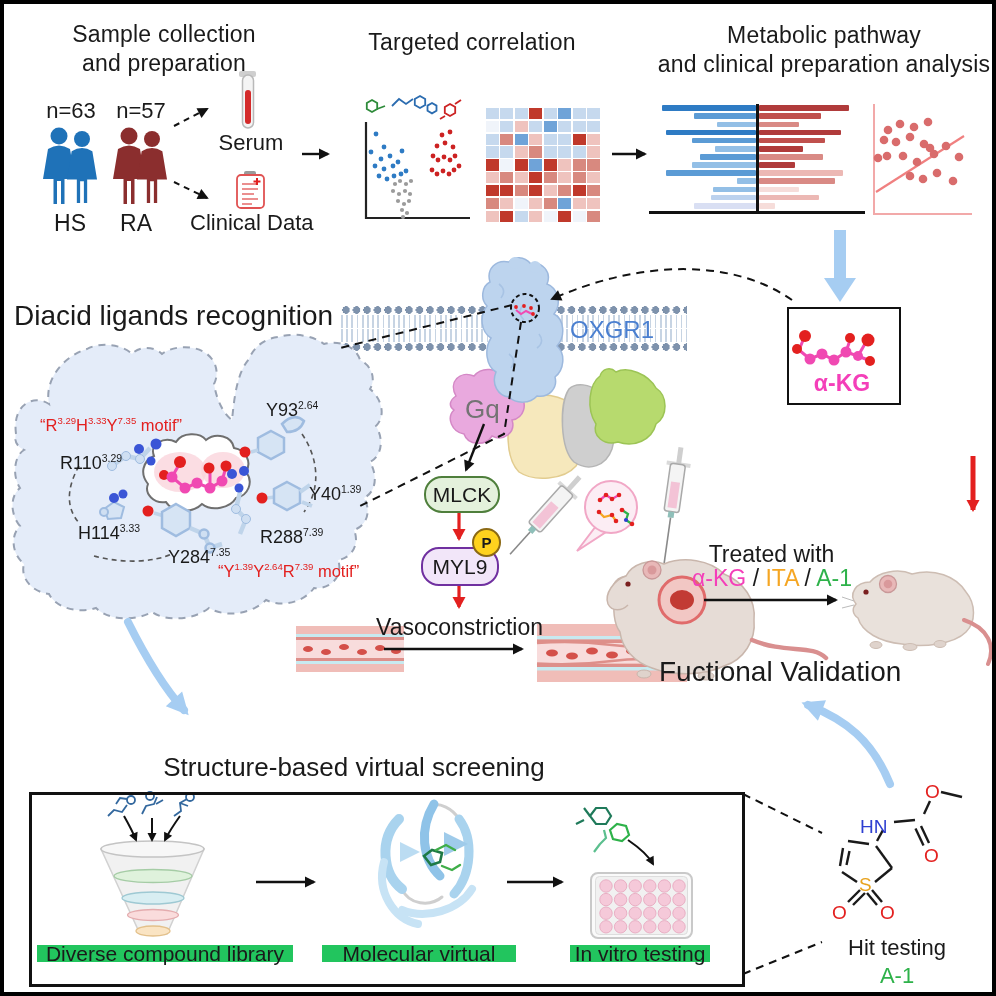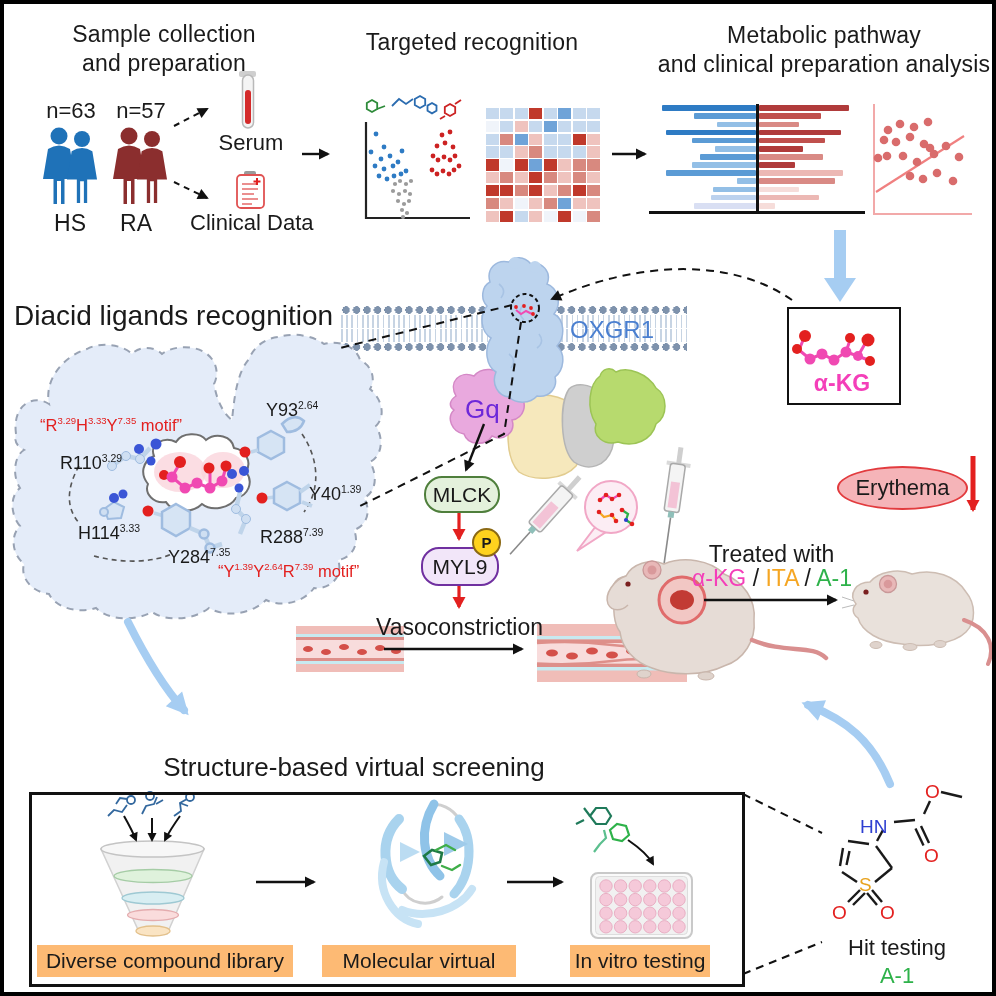--- a/index.html
+++ b/index.html
@@ -20,21 +20,21 @@
       radial-gradient(circle 3.8px at 5px 5px,#7E92AC 97%,transparent) 0 100%/10.5px 10px repeat-x,
       repeating-linear-gradient(90deg,#C7D4E3 0 1.7px,transparent 1.7px 5.2px) 0 10px/100% 13px no-repeat,
       repeating-linear-gradient(90deg,#C7D4E3 0 1.7px,transparent 1.7px 5.2px) 0 24px/100% 13px no-repeat;}
   
   #heatmap{display:grid;grid-template-columns:repeat(8,1fr);grid-auto-rows:1fr;gap:1.5px;width:114px;height:114px;}
   #bars .brow{display:flex;align-items:center;height:8.15px;}
   #bars .bl{flex:0 0 100px;display:flex;justify-content:flex-end;}
   #bars .br{flex:0 0 103px;margin-left:3px;}
   #bars .bar{height:5.7px;border-radius:1px;}
   .pill{display:flex;align-items:center;justify-content:center;border-radius:18px;font-size:21px;background:#fff;}
-  .band{background:#fdba74;display:flex;align-items:center;justify-content:center;font-size:21px;height:32px;}
+  .band{background:#22c55e;display:flex;align-items:center;justify-content:center;font-size:21px;height:17px;}
   .residue{font-size:18px;white-space:nowrap;}
   .motif{font-size:16.5px;color:#E3201F;white-space:nowrap;}
 </style>
 </head>
 <body>
 
 <div id="canvas">
 
   <div class="abs membrane z0" style="left:337px;top:301px;width:151px;"></div>
   <div class="abs membrane z0" style="left:552px;top:301px;width:131px;"></div>
@@ -759,54 +759,52 @@
     <div>Sample collection</div>
       <div>and preparation</div>
   </div>
   <div class="abs z4 ctr" style="left:40px;top:94px;width:54px;font-size:22px;">n=63</div>
   <div class="abs z4 ctr" style="left:110px;top:94px;width:54px;font-size:22px;">n=57</div>
   <div class="abs z4 ctr" style="left:46px;top:206px;width:40px;font-size:23px;">HS</div>
   <div class="abs z4 ctr" style="left:112px;top:206px;width:40px;font-size:23px;">RA</div>
   <div class="abs z4 ctr" style="left:212px;top:126px;width:70px;font-size:22px;">Serum</div>
   <div class="abs z4" style="left:186px;top:206px;font-size:22px;">Clinical Data</div>
 
-  <div class="abs z4 ctr title" style="left:348px;top:24px;width:240px;">Targeted recognition</div>
+  <div class="abs z4 ctr title" style="left:348px;top:24px;width:240px;">Targeted correlation</div>
 
   <div class="abs z4 ctr title" style="left:652px;top:17px;width:336px;">
     <div>Metabolic pathway</div>
       <div>and clinical preparation analysis</div>
   </div>
 
   <div class="abs z4 big-title" style="left:10px;top:296px;">Diacid ligands recognition</div>
   <div class="abs z4 motif" style="left:36px;top:411px;"><span>“R</span><sup>3.29</sup><span>H</span><sup>3.33</sup><span>Y</span><sup>7.35</sup><span> motif”</span></div>
   <div class="abs z4 motif" style="left:214px;top:557px;"><span>“Y</span><sup>1.39</sup><span>Y</span><sup>2.64</sup><span>R</span><sup>7.39</sup><span> motif”</span></div>
   <div class="abs z4 residue" style="left:56px;top:449px;text-align:right;"><span>R110</span><sup>3.29</sup></div>
   <div class="abs z4 residue" style="left:74px;top:519px;"><span>H114</span><sup>3.33</sup></div>
   <div class="abs z4 residue" style="left:164px;top:543px;"><span>Y284</span><sup>7.35</sup></div>
   <div class="abs z4 residue" style="left:256px;top:523px;"><span>R288</span><sup>7.39</sup></div>
   <div class="abs z4 residue" style="left:305px;top:480px;"><span>Y40</span><sup>1.39</sup></div>
   <div class="abs z4 residue" style="left:262px;top:396px;"><span>Y93</span><sup>2.64</sup></div>
 
   <div class="abs z4" style="left:566px;top:312px;font-size:24px;color:#4A7FD0;">OXGR1</div>
-  <div class="abs z4" style="left:461px;top:390px;font-size:26px;color:#6d28d9;">Gq</div>
+  <div class="abs z4" style="left:461px;top:390px;font-size:26px;color:#737373;">Gq</div>
 
   <div class="abs z4 pill" style="left:420px;top:472px;width:72px;height:33px;border:2.5px solid #4F7F3C;background:#E4F1DC;">MLCK</div>
   <div class="abs z4 pill" style="left:417px;top:543px;width:74px;height:35px;border:2.5px solid #7030A0;background:#F2E6F9;">MYL9</div>
   <div class="abs z4 pill" style="left:468px;top:524px;width:25px;height:25px;border:2px solid #8B6914;background:#FFD21E;border-radius:50%;font-size:15px;font-weight:bold;">P</div>
   <div class="abs z4" style="left:372px;top:610px;font-size:23px;">Vasoconstriction</div>
 
   <div class="abs z3" style="left:783px;top:303px;width:110px;height:94px;border:2.5px solid #111;"></div>
   <div class="abs z4 ctr" style="left:783px;top:366px;width:110px;font-size:23px;font-weight:bold;color:#F43FB9;">α-KG</div>
 
-  <div class="abs z4" style="left:833px;top:462px;width:127px;height:40px;background:#F5B4B8;border:2.5px solid #E23B3E;border-radius:50%;display:flex;align-items:center;justify-content:center;">
-    <span style="font-size:22px;">Erythema</span>
-  </div>
 
   <div class="abs z4 ctr" style="left:700px;top:537px;width:135px;font-size:23px;">Treated with</div>
   <div class="abs z4 ctr" style="left:688px;top:561px;width:160px;font-size:23px;"><span style="color: rgb(244, 63, 185);">α-KG</span><span style="color: rgb(26, 26, 26);"> / </span><span style="color: rgb(245, 166, 35);">ITA</span><span style="color: rgb(26, 26, 26);"> / </span><span style="color: rgb(46, 178, 74);">A-1</span></div>
+  <div class="abs z4 big-title" style="left:655px;top:652px;">Fuctional Validation</div>
 
   <div class="abs z3" style="left:25px;top:788px;width:710px;height:189px;border:3px solid #111;"></div>
   <div class="abs z4 ctr" style="left:150px;top:748px;width:400px;font-size:26px;">Structure-based virtual screening</div>
   <div class="abs z4 band" style="left:33px;top:941px;width:256px;">Diverse compound library</div>
   <div class="abs z4 band" style="left:318px;top:941px;width:194px;">Molecular virtual</div>
   <div class="abs z4 band" style="left:566px;top:941px;width:140px;">In vitro testing</div>
 
   <div class="abs z4" style="left:856px;top:812px;font-size:19px;color:#2E3FD1;">HN</div>
   <div class="abs z4" style="left:855px;top:870px;font-size:19px;color:#E8A21C;">S</div>
   <div class="abs z4" style="left:828px;top:898px;font-size:19px;color:#E3201F;">O</div>

